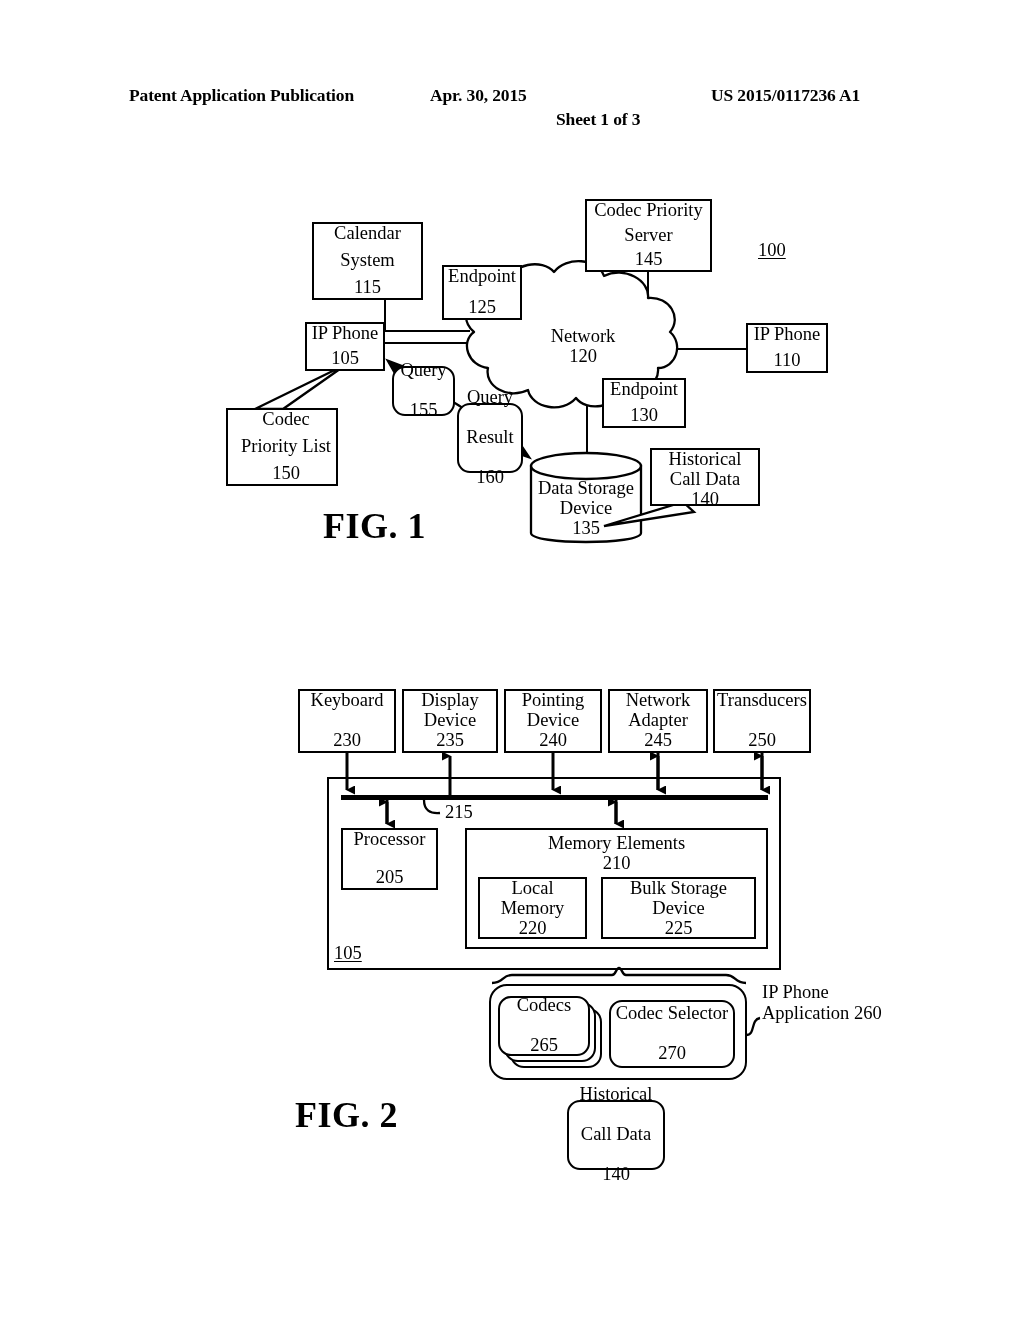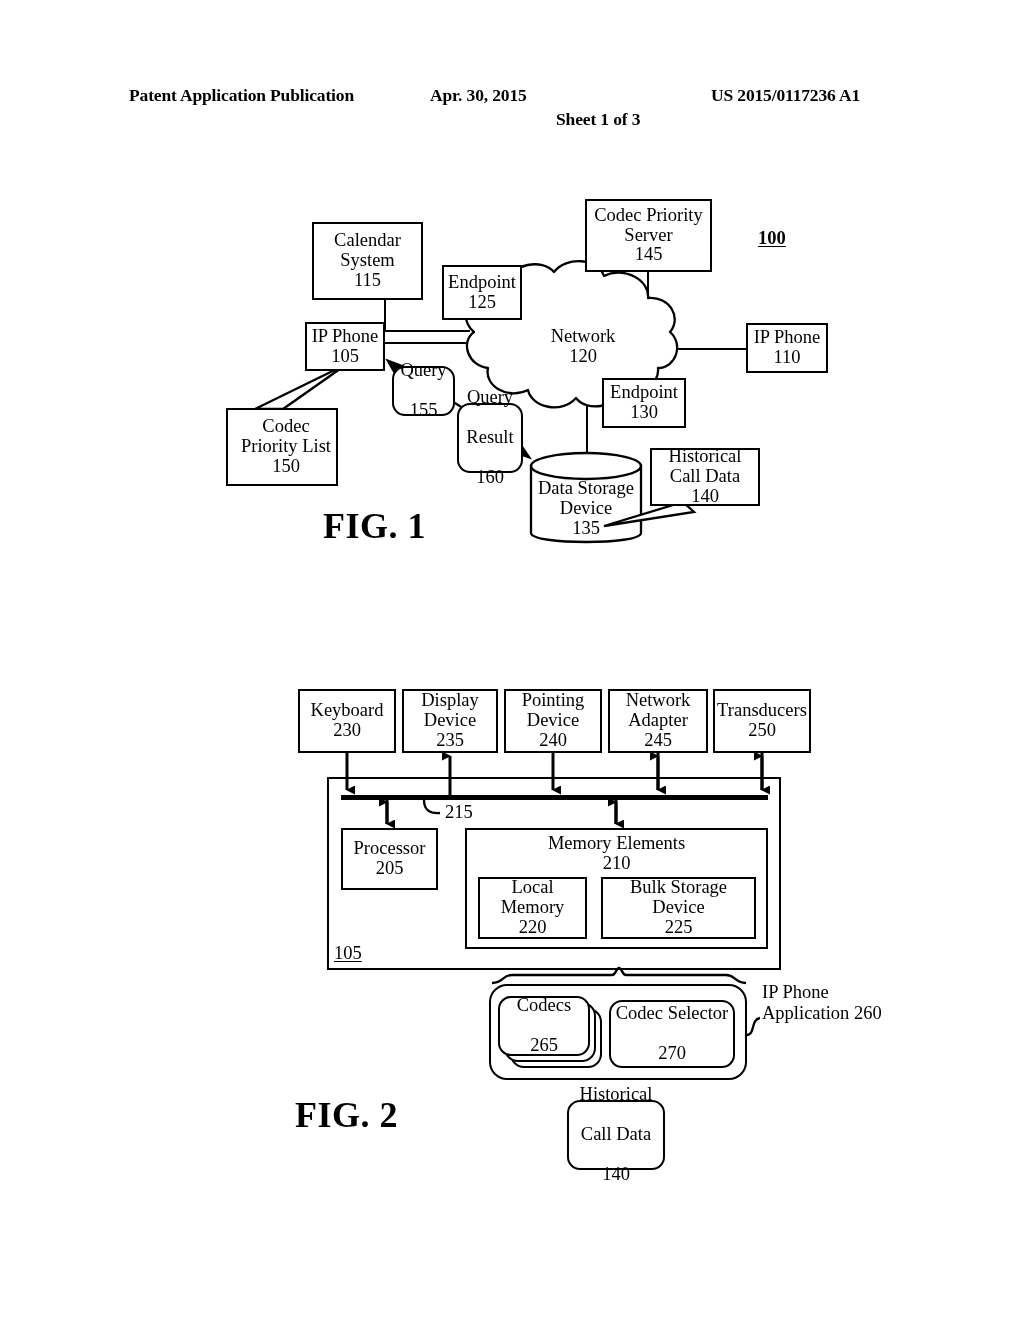--- a/index.html
+++ b/index.html
@@ -37,21 +37,21 @@
   .fig { position: absolute; }
 
   .node {
     position: absolute;
     box-sizing: border-box;
     border: 2.3px solid #000;
     background: #fff;
     display: flex;
     flex-direction: column;
     align-items: center;
-    justify-content: center;
+    justify-content: space-between;
     text-align: center;
     font-size: 18.5px;
     line-height: 1.08;
     z-index: 6;
   }
   .node .ln { display: block; white-space: nowrap; }
 
   .rnode {
     position: absolute;
     box-sizing: border-box;
@@ -233,21 +233,21 @@
     <span class="ln">Device</span>
     <span class="ln">135</span>
   </div>
 
   <div class="node" style="left:650px; top:448px; width:110px; height:58px; z-index:9;">
     <span class="ln">Historical</span>
     <span class="ln">Call Data</span>
     <span class="ln">140</span>
   </div>
 
-  <span class="reflabel u" style="left:758px; top:228px;font-weight:bold;">100</span>
+  <span class="reflabel u" style="left:758px; top:240px;">100</span>
 
   <span class="figcaption" style="left:323px; top:505px;">FIG. 1</span>
 </div>
 
 <div class="fig" id="figure-2" style="left:0; top:0; width:1024px; height:1320px;margin-left:46px;">
 
   <div class="node" style="left:252px; top:689px; width:98px; height:64px;">
     <span class="ln">Keyboard</span>
     <span class="ln">230</span>
   </div>

